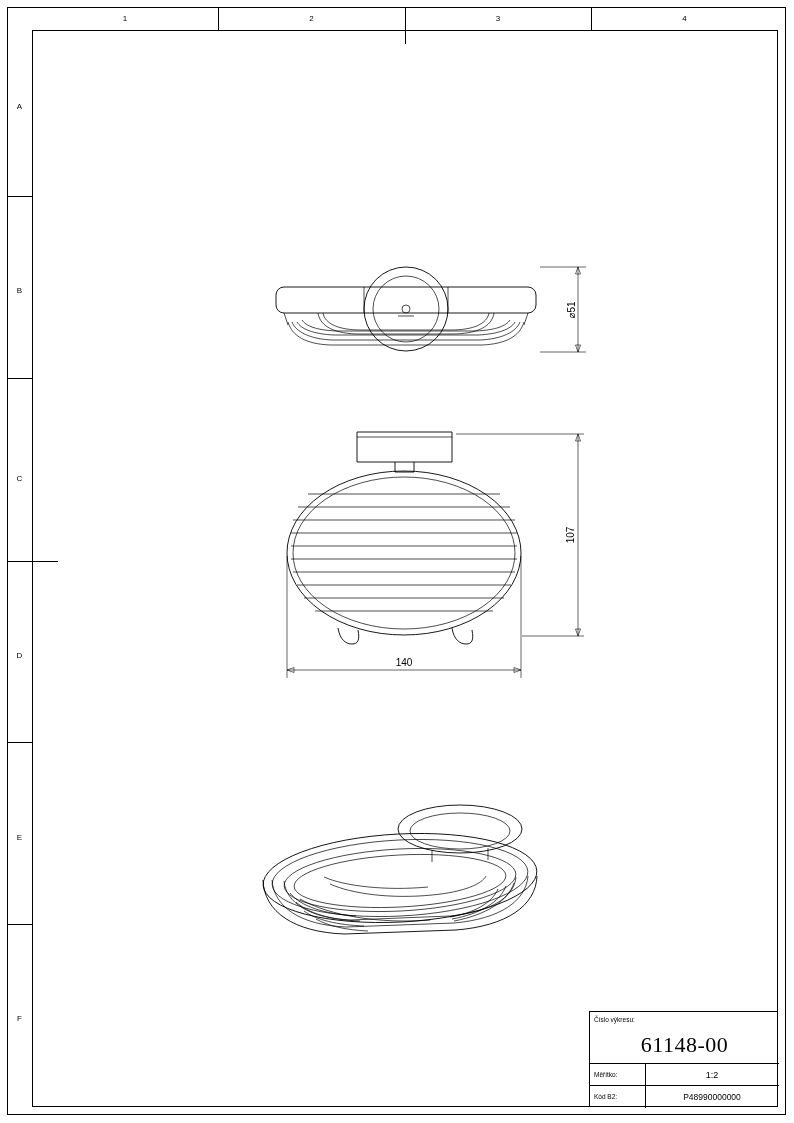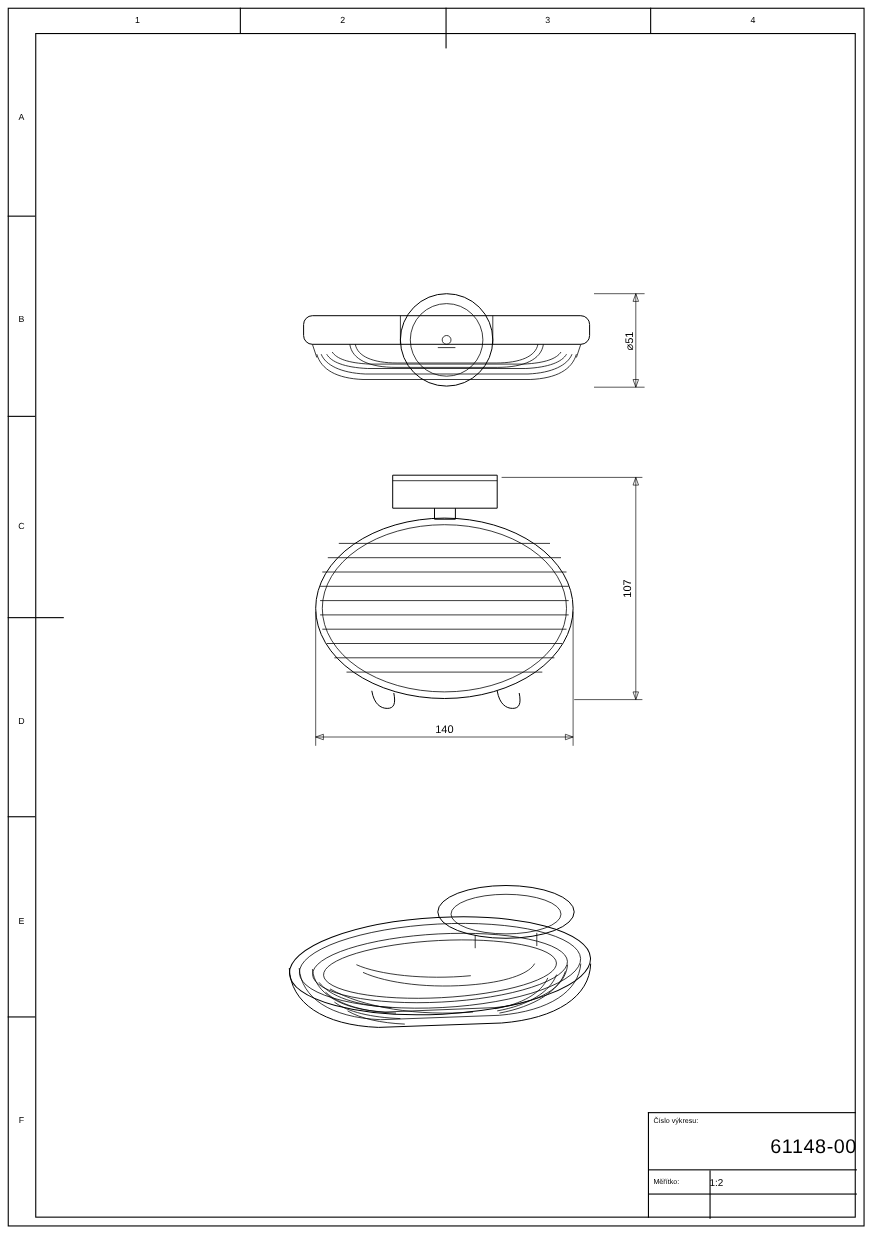--- a/index.html
+++ b/index.html
@@ -127,28 +127,30 @@
     left: 55px;
     top: 52px;
     width: 1px;
     height: 44px;
     background: #000;
   }
   .tb-value-main {
     position: absolute;
     left: 0; right: 0;
     top: 20px;
-    text-align: right;
-    font-size: 18px;
+    text-align: center;
+    font-size: 22px;
     letter-spacing: 0.5px;
+    font-family: Liberation Serif, serif;
   }
   .tb-value {
     position: absolute;
     left: 55px;
     width: 134px;
+    text-align: center;
     font-size: 9px;
   }
   .tb-value-2 { top: 6px; }
   .tb-value-3 { top: 6px; font-size: 8.5px; }
 
   
   .drawing {
     position: absolute;
     left: 0; top: 0;
     width: 794px;
@@ -315,16 +317,20 @@
 
   <div class="title-block">
     <div class="tb-row tb-row-1">
       <div class="tb-label tb-label-1">Číslo výkresu:</div>
       <div class="tb-value-main">61148-00</div>
     </div>
     <div class="tb-row tb-row-2">
       <div class="tb-label tb-label-2">Měřítko:</div>
       <div class="tb-value tb-value-2">1:2</div>
     </div>
+    <div class="tb-row tb-row-3">
+      <div class="tb-label tb-label-3">Kód B2:</div>
+      <div class="tb-value tb-value-3">P48990000000</div>
+    </div>
     <div class="tb-sep"></div>
   </div>
 
 </div>
 
 </body></html>

